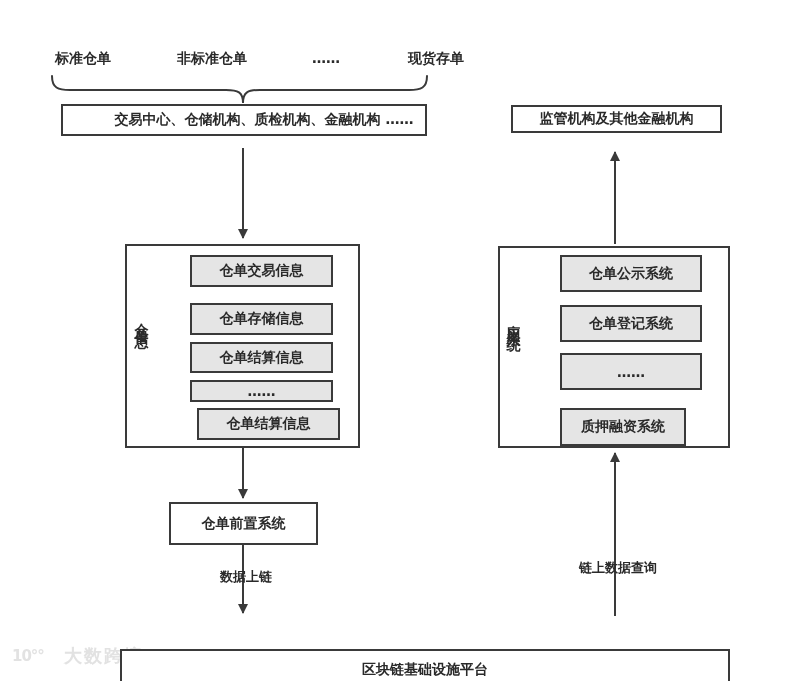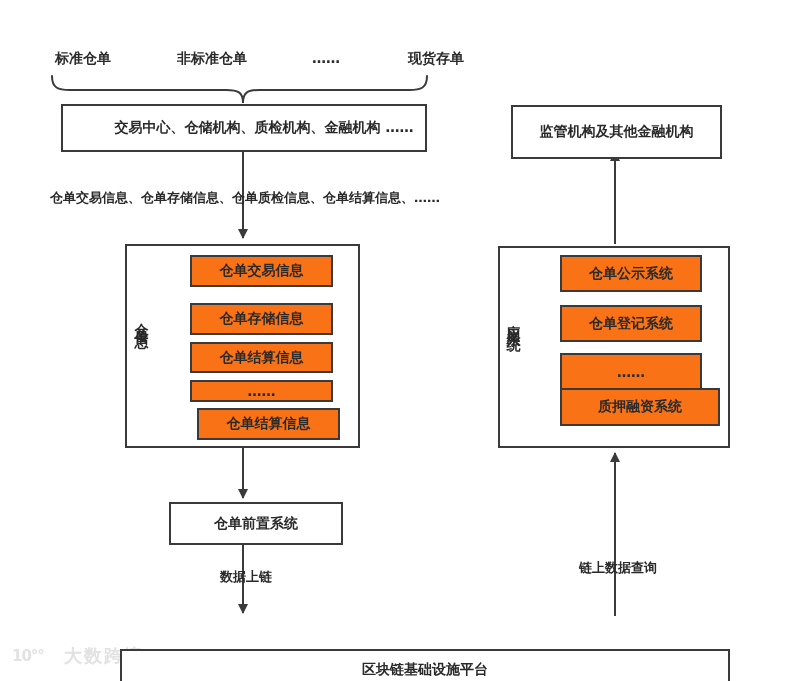--- a/index.html
+++ b/index.html
@@ -54,21 +54,21 @@
     writing-mode: vertical-lr;
     font-size: 14px;
     font-weight: bold;
     letter-spacing: 4px;
     color: #2a2a2a;
     z-index: 3;
   }
   .inner-box {
     position: absolute;
     border: 2px solid #3a3a3a;
-    background: #f97316;
+    background: #e5e5e5;
     display: flex;
     align-items: center;
     justify-content: center;
     font-size: 14px;
     font-weight: bold;
     color: #2a2a2a;
     box-sizing: border-box;
     white-space: nowrap;
   }
   svg.connectors {
@@ -115,46 +115,45 @@
     <line x1="615" y1="244" x2="615" y2="152" stroke="#3a3a3a" stroke-width="2" marker-end="url(#arrow)"></line>
 
     <line x1="615" y1="616" x2="615" y2="453" stroke="#3a3a3a" stroke-width="2" marker-end="url(#arrow)"></line>
   </svg>
 
   <div class="abs lbl" style="left:55px; top:50px;">标准仓单</div>
   <div class="abs lbl" style="left:177px; top:50px;">非标准仓单</div>
   <div class="abs lbl" style="left:312px; top:50px;">……</div>
   <div class="abs lbl" style="left:408px; top:50px;">现货存单</div>
 
-  <div class="box" style="left:61px; top:104px; width:366px; height:48px;padding-left:40px;">交易中心、仓储机构、质检机构、金融机构 ……</div>
+  <div class="box" style="left:61px; top:104px; width:366px; height:32px;padding-left:40px;">交易中心、仓储机构、质检机构、金融机构 ……</div>
 
-  <div class="abs small-lbl" style="left:50px; top:189px;">仓单交易信息、仓单存储信息、仓单质检信息、仓单结算信息、……</div>
 
   <div class="group-box" style="left:125px; top:244px; width:235px; height:204px;"></div>
   <div class="vlabel" style="left:133px; top:312px;">仓单信息</div>
   <div class="inner-box" style="left:190px; top:255px; width:143px; height:32px; z-index:2;">仓单交易信息</div>
   <div class="inner-box" style="left:190px; top:303px; width:143px; height:32px; z-index:2;">仓单存储信息</div>
   <div class="inner-box" style="left:190px; top:342px; width:143px; height:31px; z-index:2;">仓单结算信息</div>
   <div class="inner-box" style="left:190px; top:380px; width:143px; height:22px; z-index:2;">……</div>
   <div class="inner-box" style="left:197px; top:408px; width:143px; height:32px; z-index:2;">仓单结算信息</div>
 
-  <div class="box" style="left:169px; top:502px; width:174px; height:43px;">仓单前置系统</div>
+  <div class="box" style="left:169px; top:502px; width:149px; height:43px;">仓单前置系统</div>
 
   <div class="abs small-lbl" style="left:220px; top:568px;">数据上链</div>
 
   <div class="box" style="left:120px; top:617px; width:610px; height:41px;margin-top:32px;">区块链基础设施平台</div>
 
-  <div class="box" style="left:511px; top:105px; width:211px; height:54px;">监管机构及其他金融机构</div>
+  <div class="box" style="left:511px; top:105px; width:211px; height:28px;">监管机构及其他金融机构</div>
 
   <div class="group-box" style="left:498px; top:246px; width:232px; height:202px;"></div>
   <div class="vlabel" style="left:505px; top:313px;">应用系统</div>
   <div class="inner-box" style="left:560px; top:305px; width:142px; height:37px; z-index:2;">仓单登记系统</div>
   <div class="inner-box" style="left:560px; top:255px; width:142px; height:37px; z-index:2;">仓单公示系统</div>
   <div class="inner-box" style="left:560px; top:353px; width:142px; height:37px; z-index:2;">……</div>
-  <div class="inner-box" style="left:560px; top:388px; width:160px; height:38px; z-index:2;">质押融资系统</div>
+  <div class="inner-box" style="left:560px; top:408px; width:126px; height:38px; z-index:2;">质押融资系统</div>
 
   <div class="abs small-lbl" style="left:579px; top:526px;margin-top:33px;">链上数据查询</div>
 
   <div class="watermark">
     <span class="wm-logo">10°°</span>
     <span class="wm-text">大数跨境</span>
   </div>
 
 </div>
 

